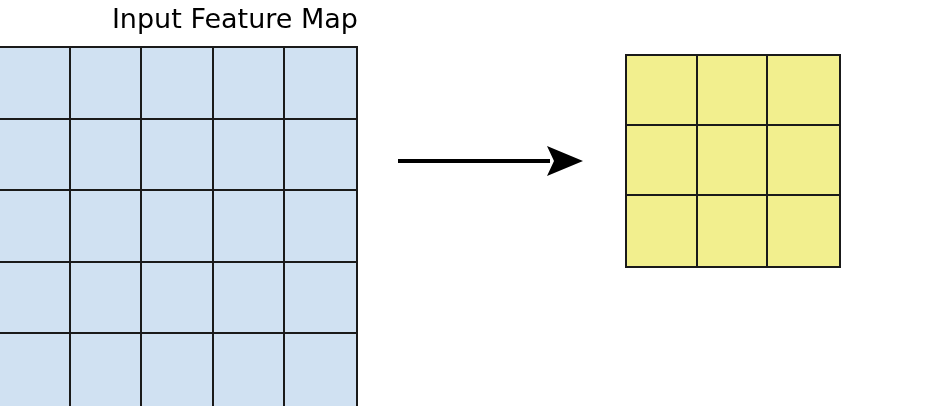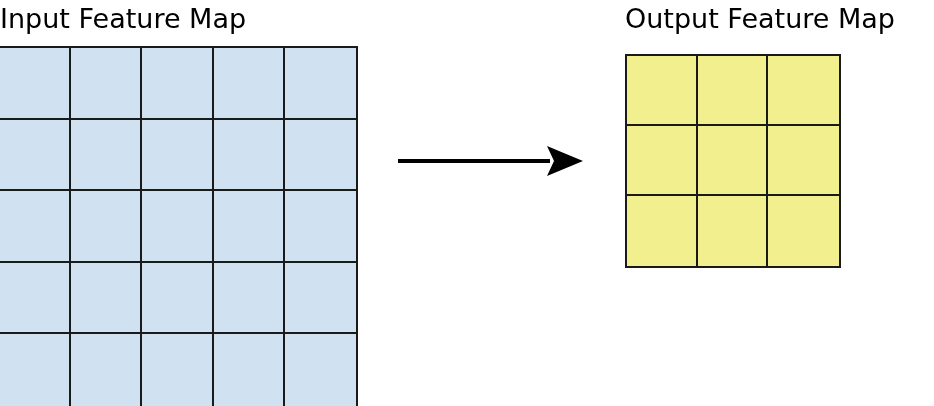--- a/index.html
+++ b/index.html
@@ -21,21 +21,21 @@
   }
 
   
   .title {
     position: absolute;
     top: 2px;
     font-size: 27px;
     line-height: 34px;
     color: #000000;
     white-space: nowrap;
-    text-align: left;
+    text-align: right;
     font-weight: 400;
   }
   #input-title  { left: 0px;   width: 358px; }
   #output-title { left: 625px; width: 216px; }
 
   
   .grid {
     position: absolute;
     display: grid;
     box-sizing: border-box;
@@ -125,21 +125,20 @@
     <div class="cell"></div>
   </div>
 
   <svg id="transform-arrow" viewBox="0 0 196 52" xmlns="http://www.w3.org/2000/svg">
 
     <rect x="6" y="23" width="152" height="4" fill="#000000"></rect>
 
     <path d="M 191 25 L 155 10 L 162 25 L 155 40 Z" fill="#000000"></path>
   </svg>
 
-  <div id="output-title" class="title">Output Feature Map</div>
 
   <div id="output-grid" class="grid">
     <div class="cell"></div>
     <div class="cell"></div>
     <div class="cell"></div>
 
     <div class="cell"></div>
     <div class="cell"></div>
     <div class="cell"></div>
 

